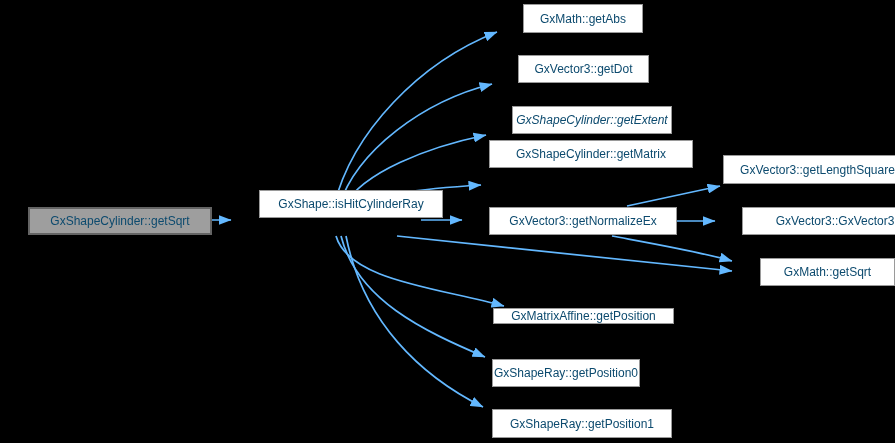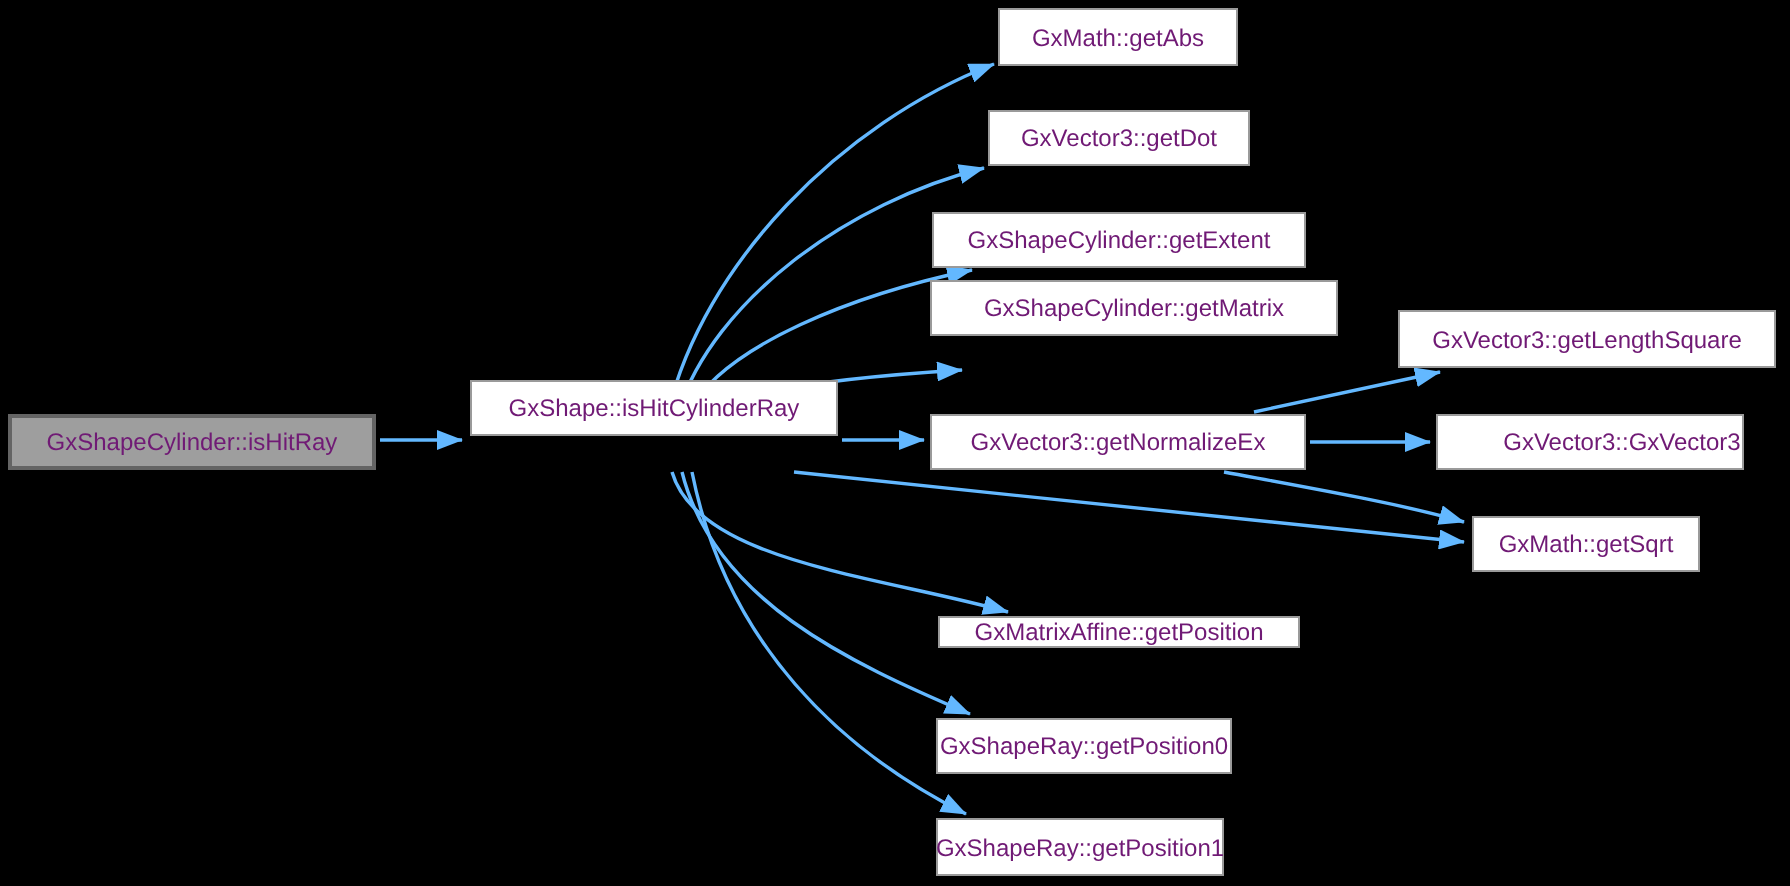--- a/index.html
+++ b/index.html
@@ -21,28 +21,29 @@
     top: 0;
     width: 895px;
     height: 443px;
     display: block;
   }
   .node {
     position: absolute;
     box-sizing: border-box;
     background: #ffffff;
     border: 1.5px solid #9a9a9a;
-    color: #701a75;
+    color: #0c4a6e;
     font-size: 12px;
     line-height: 1;
     display: flex;
     align-items: center;
     justify-content: center;
     white-space: nowrap;
     cursor: pointer;
+    margin-left: 24px;
   }
   .node.current {
     background: #9e9e9e;
     border: 2px solid #646464;
     cursor: default;
   }
 </style>
 </head>
 <body>
 
@@ -63,27 +64,27 @@
         <path d="M397,236 C510,248 635,261 732,271" fill="none" stroke="#63b8ff" stroke-width="1.7" marker-end="url(#arrow)"></path>
         <path d="M336,236 C349,281 440,288 504,306" fill="none" stroke="#63b8ff" stroke-width="1.7" marker-end="url(#arrow)"></path>
         <path d="M341,236 C357,300 424,331 485,357" fill="none" stroke="#63b8ff" stroke-width="1.7" marker-end="url(#arrow)"></path>
         <path d="M346,236 C363,322 421,376 483,407" fill="none" stroke="#63b8ff" stroke-width="1.7" marker-end="url(#arrow)"></path>
         <path d="M627,206 L720,186" fill="none" stroke="#63b8ff" stroke-width="1.7" marker-end="url(#arrow)"></path>
         <path d="M655,221 L715,221" fill="none" stroke="#63b8ff" stroke-width="1.7" marker-end="url(#arrow)"></path>
         <path d="M612,236 C655,244 701,252 732,261" fill="none" stroke="#63b8ff" stroke-width="1.7" marker-end="url(#arrow)"></path>
       </g>
   </svg>
   <div id="node-layer">
-      <div class="node current" style="left: 4px; top: 207px; width: 184px; height: 28px;">GxShapeCylinder::isHitRay</div>
+      <div class="node current" style="left: 4px; top: 207px; width: 184px; height: 28px;">GxShapeCylinder::getSqrt</div>
       <div class="node" style="left: 235px; top: 190px; width: 184px; height: 28px;">GxShape::isHitCylinderRay</div>
       <div class="node" style="left: 499px; top: 4px; width: 120px; height: 29px;">GxMath::getAbs</div>
       <div class="node" style="left: 494px; top: 55px; width: 131px; height: 28px;">GxVector3::getDot</div>
-      <div class="node" style="left: 466px; top: 106px; width: 187px; height: 28px;">GxShapeCylinder::getExtent</div>
+      <div class="node" style="left: 488px; top: 106px; width: 160px; height: 28px; font-style: italic;">GxShapeCylinder::getExtent</div>
       <div class="node" style="left: 465px; top: 140px; width: 204px; height: 28px;">GxShapeCylinder::getMatrix</div>
       <div class="node" style="left: 699px; top: 155px; width: 189px; height: 29px;">GxVector3::getLengthSquare</div>
       <div class="node" style="left: 465px; top: 207px; width: 188px; height: 28px;">GxVector3::getNormalizeEx</div>
       <div class="node" style="left: 718px; top: 207px; width: 154px; height: 28px; padding-left: 32px;">GxVector3::GxVector3</div>
-      <div class="node" style="left: 736px; top: 258px; width: 114px; height: 28px;">GxMath::getSqrt</div>
+      <div class="node" style="left: 736px; top: 258px; width: 135px; height: 28px;">GxMath::getSqrt</div>
       <div class="node" style="left: 469px; top: 308px; width: 181px; height: 16px;">GxMatrixAffine::getPosition</div>
       <div class="node" style="left: 468px; top: 359px; width: 148px; height: 28px;">GxShapeRay::getPosition0</div>
-      <div class="node" style="left: 468px; top: 409px; width: 144px; height: 29px;">GxShapeRay::getPosition1</div>
+      <div class="node" style="left: 468px; top: 409px; width: 180px; height: 29px;">GxShapeRay::getPosition1</div>
     </div>
 </div>
 
 </body></html>

